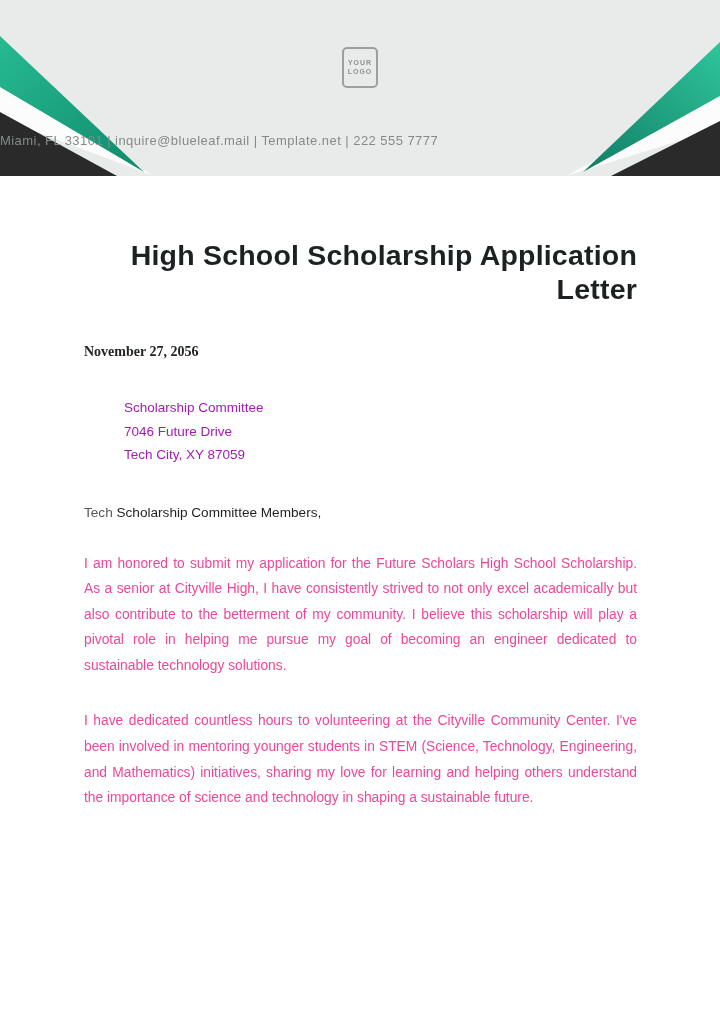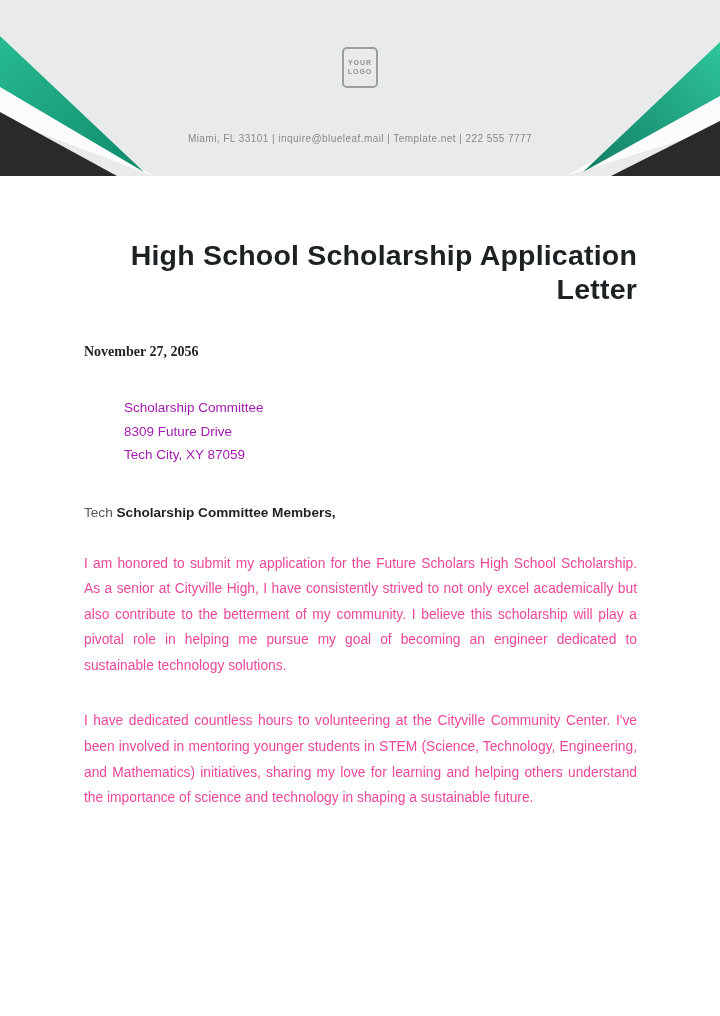--- a/index.html
+++ b/index.html
@@ -44,22 +44,22 @@
     line-height: 8px;
     letter-spacing: 1px;
     font-weight: 600;
     color: #8d928f;
   }
   .contact-line {
     position: absolute;
     top: 133px;
     left: 0;
     right: 0;
-    text-align: center;
-    font-size: 10px;
+    text-align: left;
+    font-size: 13px;
     letter-spacing: 0.45px;
     color: #858a88;
     font-weight: 500;
   }
 
   
   .page-body {
     padding: 0 83px 0 84px;
   }
   .doc-title {
@@ -86,21 +86,21 @@
     margin-left: 40px;
   }
   .salutation {
     margin-top: 37px;
     font-size: 13.6px;
     line-height: 17px;
     color: #54585a;
   }
   .salutation b {
     color: #1e2124;
-    font-weight: 700;
+    font-weight: 400;
     text-align: center;
   }
   .body-paragraph {
     margin-top: 30px;
     font-size: 13.8px;
     line-height: 25.6px;
     color: #ec4899;
     text-align: justify;
     text-justify: inter-word;
   }
@@ -138,21 +138,21 @@
   <div class="contact-line">Miami, FL 33101  |  inquire@blueleaf.mail  | Template.net  |  222 555 7777</div>
 </header>
 
 <main class="page-body">
   <h1 class="doc-title">High School Scholarship Application Letter</h1>
 
   <div class="doc-date">November 27, 2056</div>
 
   <div class="recipient-block">
     <div>Scholarship Committee</div>
-    <div>8309 Future Drive</div>
+    <div>7046 Future Drive</div>
     <div>Tech City, XY 87059</div>
   </div>
 
   <div class="salutation">
     <span>Tech </span><b>Scholarship Committee Members,</b>
   </div>
 
   <p class="body-paragraph">I am honored to submit my application for the Future Scholars High School Scholarship. As a senior at Cityville High, I have consistently strived to not only excel academically but also contribute to the betterment of my community. I believe this scholarship will play a pivotal role in helping me pursue my goal of becoming an engineer dedicated to sustainable technology solutions.</p>
 
   <p class="body-paragraph">I have dedicated countless hours to volunteering at the Cityville Community Center. I've been involved in mentoring younger students in STEM (Science, Technology, Engineering, and Mathematics) initiatives, sharing my love for learning and helping others understand the importance of science and technology in shaping a sustainable future.</p>

